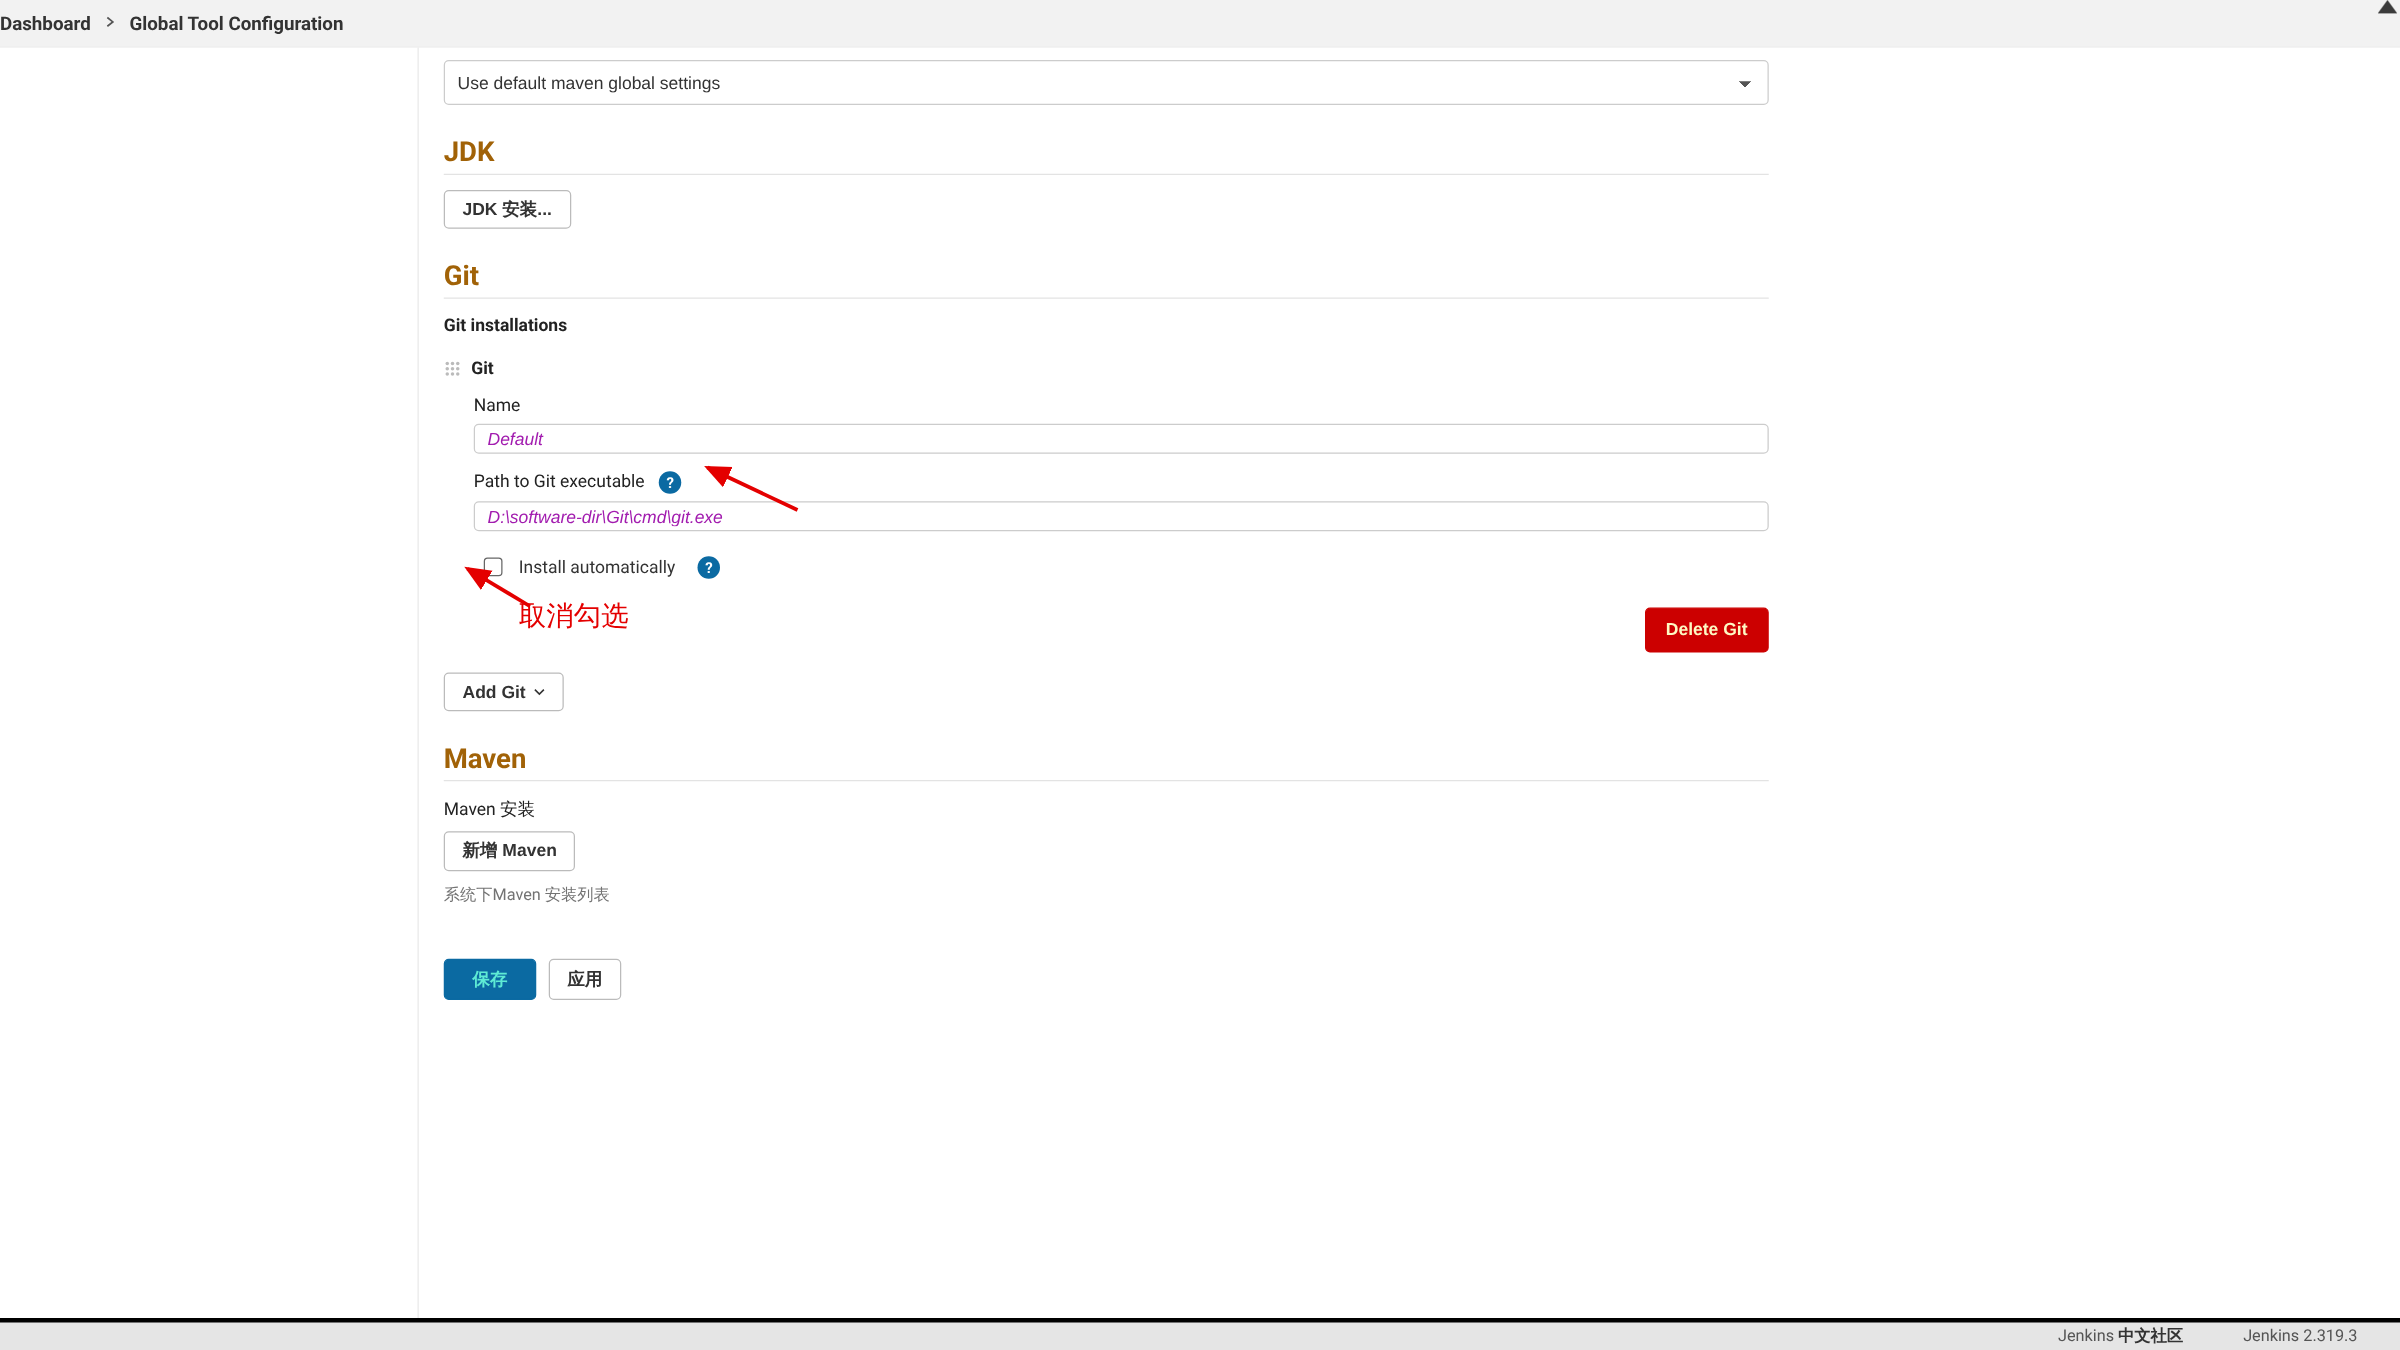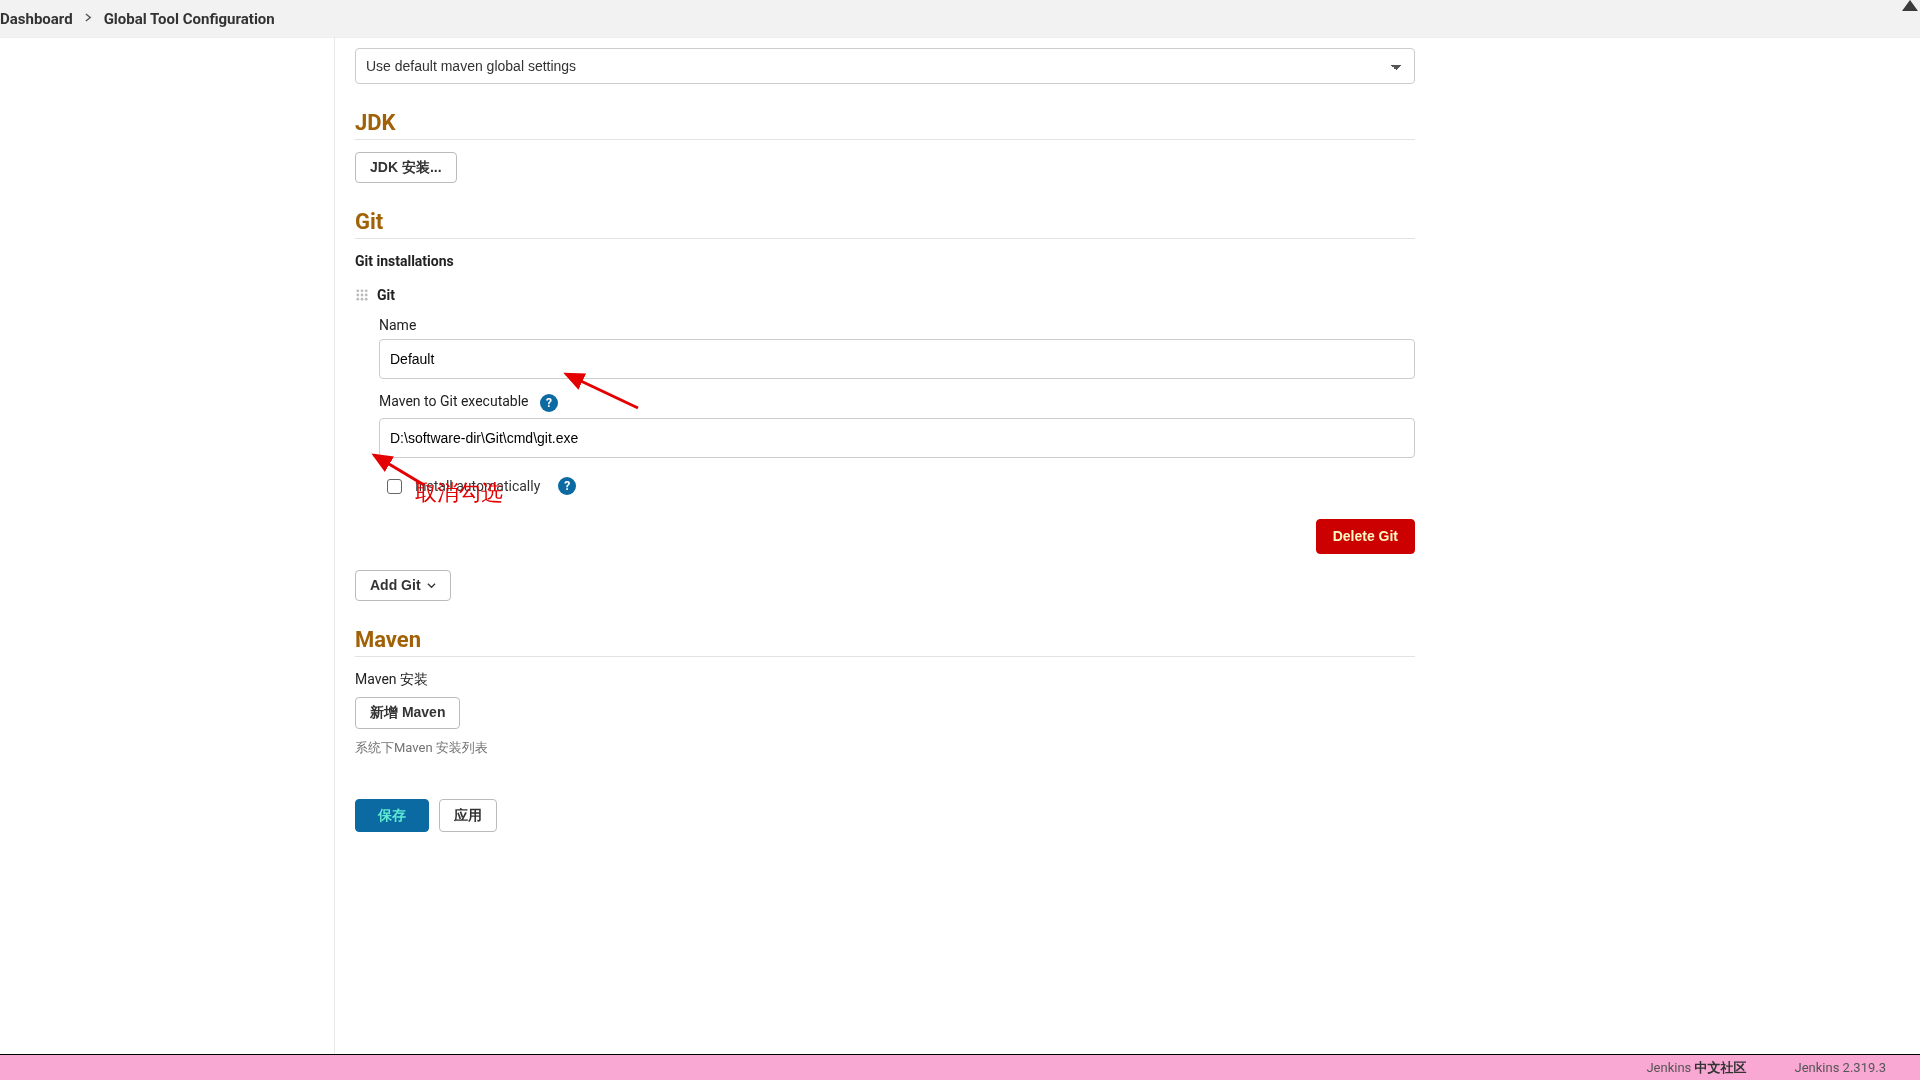--- a/index.html
+++ b/index.html
@@ -52,27 +52,28 @@
     font-size: 14px;
     color: #333;
     appearance: none;
     background-image: linear-gradient(45deg, transparent 50%, #555 50%), linear-gradient(135deg, #555 50%, transparent 50%);
     background-position: calc(100% - 18px) 16px, calc(100% - 13px) 16px;
     background-size: 5px 5px, 5px 5px;
     background-repeat: no-repeat;
   }
   .text-input {
     width: 100%;
-    height: 40px;
+    height: 24px;
     padding: 6px 10px;
     border: 1px solid #ccc;
     border-radius: 4px;
     font-size: 14px;
-    color: #000000;
+    color: #a21caf;
     background: #fff;
+    font-style: italic;
   }
   
   .section-title {
     font-size: 22px;
     font-weight: 700;
     color: #a16207;
     margin: 26px 0 4px 0;
     padding-bottom: 4px;
     border-bottom: 1px solid #e3e3e3;
   }
@@ -197,22 +198,22 @@
     position: fixed;
     bottom: 0; right: 0; left: 0;
     height: 26px;
     display: flex;
     justify-content: flex-end;
     align-items: center;
     gap: 48px;
     padding-right: 34px;
     font-size: 13px;
     color: #555;
-    background: #f9a8d4;
-    border-top: 1px solid #000000;
+    background: #e5e5e5;
+    border-top: 4px solid #000000;
   }
   .footer b { font-weight: 700; color: #333; }
   
   .scroll-top {
     position: fixed;
     top: 0; right: 2px;
     width: 16px; height: 11px;
     background: #3b3b3b;
     clip-path: polygon(50% 0, 100% 100%, 0 100%);
     z-index: 50;
@@ -273,21 +274,21 @@
               </svg>
           </span>
           <span class="install-title">Git</span>
         </div>
 
         <div class="install-inner">
           <div class="field-label">Name</div>
           <input class="text-input" type="text" value="Default" style="">
 
           <div class="field-label">
-            <span>Maven to Git executable</span>
+            <span>Path to Git executable</span>
             <span class="help-icon">?</span>
           </div>
           <input class="text-input" type="text" value="D:\software-dir\Git\cmd\git.exe" style="">
 
           <div class="check-row">
             <input type="checkbox" style="">
             <span>Install automatically</span>
             <span class="help-icon">?</span>
           </div>
 

